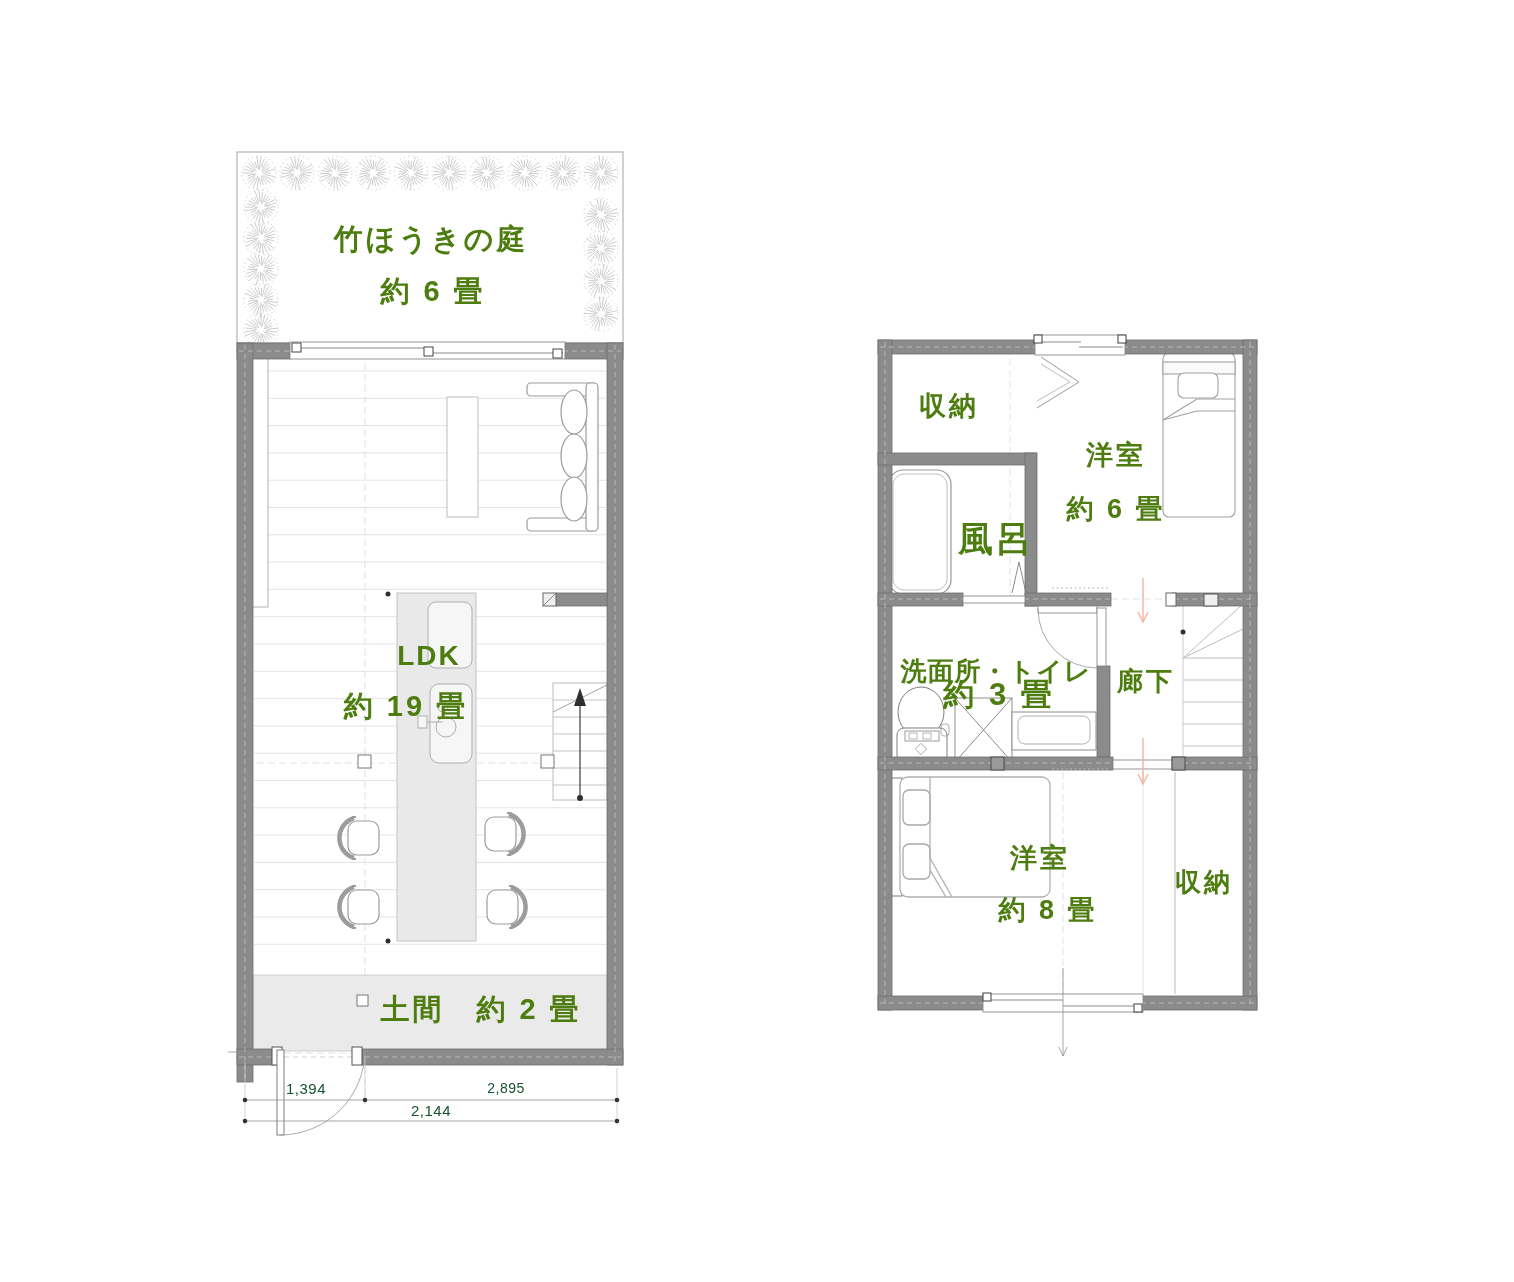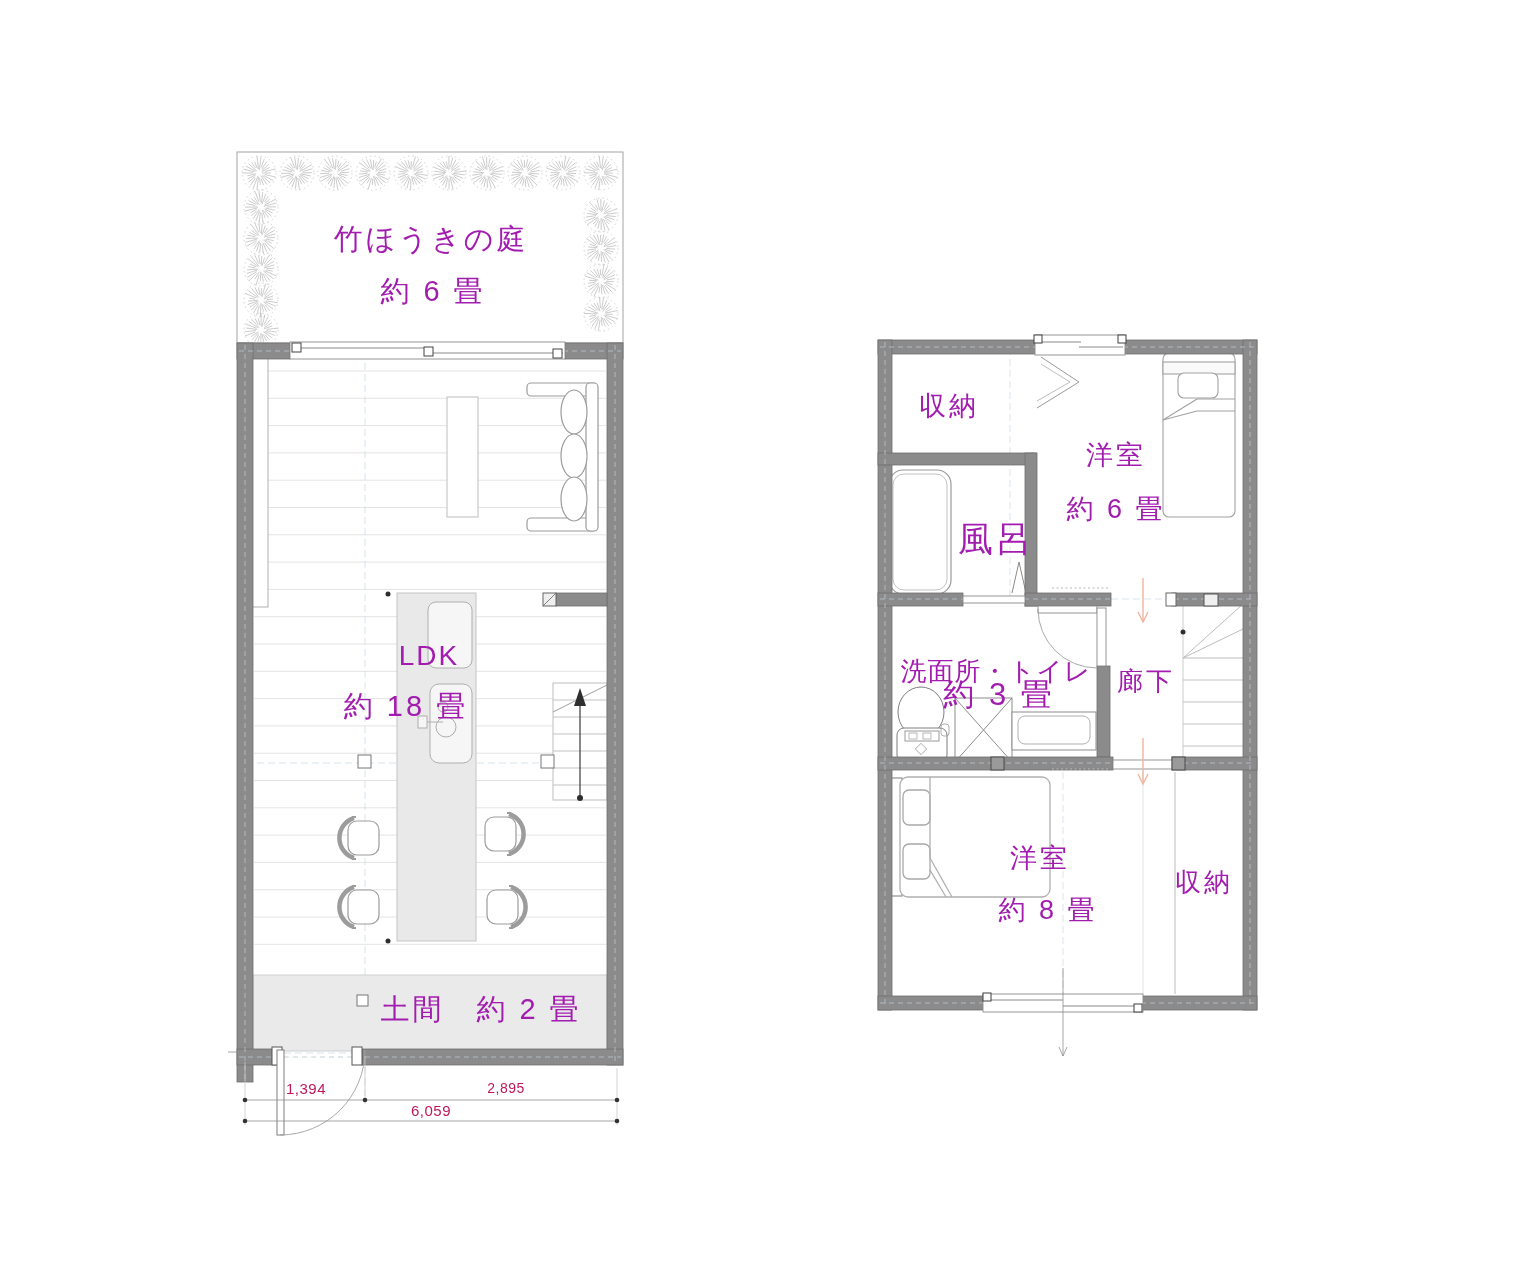--- a/index.html
+++ b/index.html
@@ -1,21 +1,21 @@
 <!DOCTYPE html>
 <html><head>
 <meta charset="utf-8">
 <style>
   html,body{margin:0;padding:0;background:#fff;}
   .canvas{position:relative;width:1514px;height:1282px;background:#ffffff;overflow:hidden;
           font-family:"Liberation Sans","DejaVu Sans",sans-serif;}
   svg.plan{position:absolute;left:0;top:0;}
-  .label{position:absolute;transform:translate(-50%,-50%);color:#a21caf;
-         letter-spacing:3px;white-space:pre;line-height:1;font-weight:400;}
-  .dim{color:#be185d;letter-spacing:0.5px;font-weight:400;}
+  .label{position:absolute;transform:translate(-50%,-50%);color:#4d7c0f;
+         letter-spacing:3px;white-space:pre;line-height:1;font-weight:700;}
+  .dim{color:#14532d;letter-spacing:0.5px;font-weight:400;}
 </style>
 </head>
 <body>
 
 <div class="canvas">
 
 <svg class="plan" width="1514" height="1282" viewBox="0 0 1514 1282">
 
   <g>
 
@@ -886,26 +886,26 @@
       <polyline points="1138,612 1143,622 1148,612"></polyline>
       <line x1="1143" y1="738" x2="1143" y2="784"></line>
       <polyline points="1138,774 1143,784 1148,774"></polyline>
     </g>
   </g>
 </svg>
 
 <div class="label" style="left:431px;top:239px;font-size:29px;">竹ほうきの庭</div>
 <div class="label" style="left:433px;top:291px;font-size:29px;">約 6 畳</div>
 <div class="label" style="left:429px;top:656px;font-size:28px;letter-spacing:2px;">LDK</div>
-<div class="label" style="left:406px;top:706px;font-size:29px;">約 18 畳</div>
+<div class="label" style="left:406px;top:706px;font-size:29px;">約 19 畳</div>
 <div class="label" style="left:481px;top:1009px;font-size:29px;">土間　約 2 畳</div>
 
 <div class="label dim" style="left:306px;top:1088px;font-size:15px;">1,394</div>
 <div class="label dim" style="left:506px;top:1088px;font-size:14px;">2,895</div>
-<div class="label dim" style="left:431px;top:1110px;font-size:15px;">6,059</div>
+<div class="label dim" style="left:431px;top:1110px;font-size:15px;">2,144</div>
 
 <div class="label" style="left:949px;top:406px;font-size:27px;">収納</div>
 <div class="label" style="left:996px;top:538px;font-size:35px;">風呂</div>
 <div class="label" style="left:1116px;top:455px;font-size:27px;">洋室</div>
 <div class="label" style="left:1116px;top:509px;font-size:27px;">約 6 畳</div>
 <div class="label" style="left:996px;top:639px;font-size:26px;letter-spacing:1px;margin-top:32px;">洗面所・トイレ</div>
 <div class="label" style="left:999px;top:694px;font-size:31px;">約 3 畳</div>
 <div class="label" style="left:1146px;top:681px;font-size:26px;">廊下</div>
 <div class="label" style="left:1040px;top:858px;font-size:27px;">洋室</div>
 <div class="label" style="left:1040px;top:910px;font-size:27px;margin-left:8px;">約 8 畳</div>

